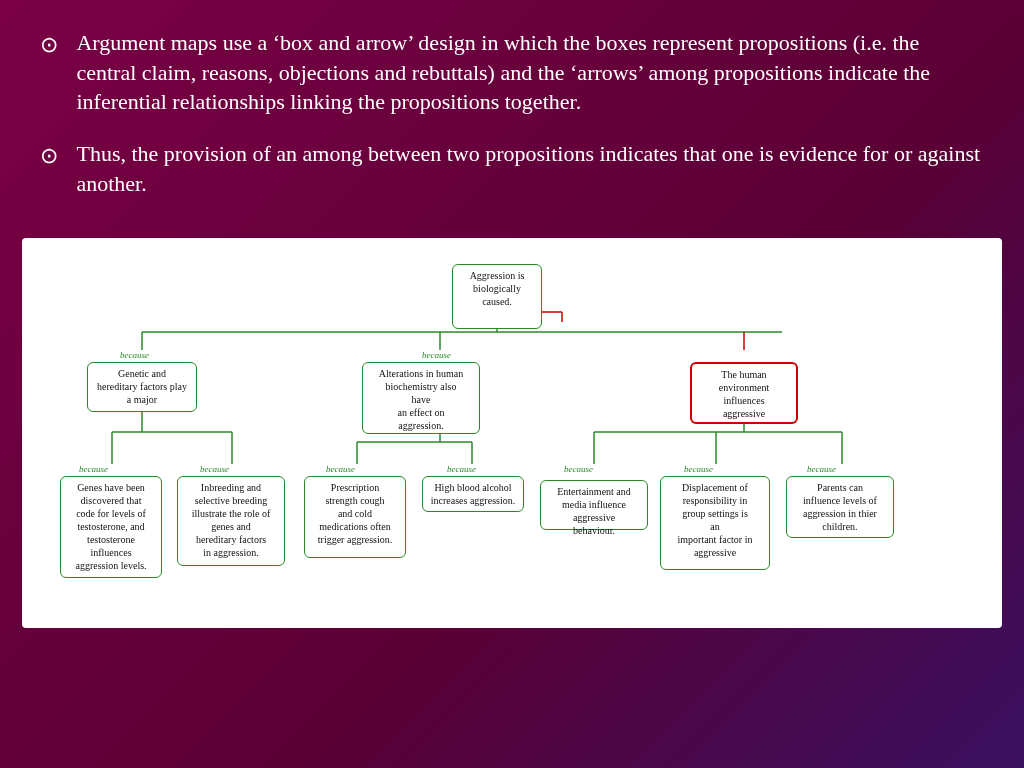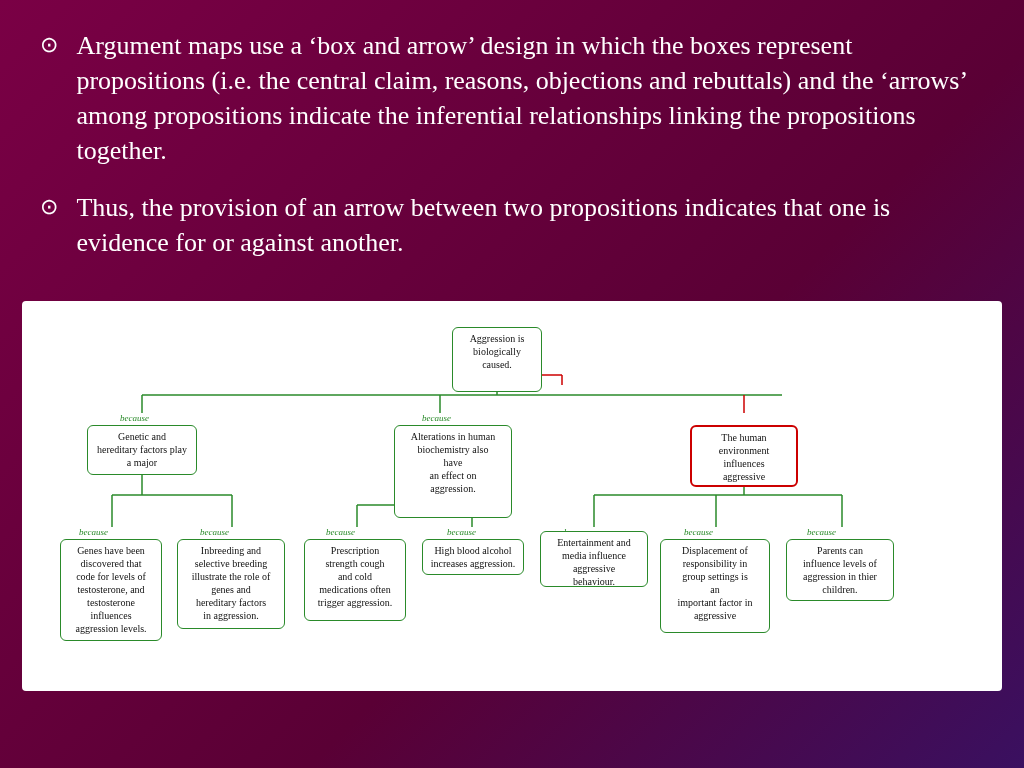--- a/index.html
+++ b/index.html
@@ -33,21 +33,21 @@
 
     .bullet-icon {
       margin-right: 18px;
       margin-top: 4px;
       flex-shrink: 0;
       font-size: 22px;
       color: white;
     }
 
     .bullet-text {
-      font-size: 26px;
+      font-size: 22px;
       line-height: 1.35;
       color: white;
     }
 
     .diagram-section {
       position: relative;
       z-index: 2;
       margin: 0 22px;
       background: white;
       border-radius: 4px;
@@ -105,21 +105,21 @@
 
 <div class="bg-main"></div>
 
 <div class="top-section">
   <div class="bullet-item">
     <span class="bullet-icon">⊙</span>
     <span class="bullet-text">Argument maps use a ‘box and arrow’ design in which the boxes represent propositions (i.e. the central claim, reasons, objections and rebuttals) and the ‘arrows’ among propositions indicate the inferential relationships linking the propositions together.</span>
   </div>
   <div class="bullet-item">
     <span class="bullet-icon">⊙</span>
-    <span class="bullet-text">Thus, the provision of an arrow between two propositions indicates that one is evidence for or against another.</span>
+    <span class="bullet-text">Thus, the provision of an among between two propositions indicates that one is evidence for or against another.</span>
   </div>
 </div>
 
 <div class="diagram-section">
   <div class="diagram-container">
 
     <svg class="diagram-svg">
 
       <line x1="465" y1="58" x2="465" y2="78" stroke="#2a8a2a" stroke-width="1.5"></line>
       <line x1="110" y1="78" x2="750" y2="78" stroke="#2a8a2a" stroke-width="1.5"></line>
@@ -152,21 +152,21 @@
     <div class="node-box" style="left:420px; top:10px; width:90px; height:65px;">
       Aggression is<br>biologically<br>caused.
     </div>
 
     <div class="label-small" style="left:88px; top:96px;">because</div>
     <div class="node-box" style="left:55px; top:108px; width:110px; height:50px;">
       Genetic and<br>hereditary factors play<br>a major
     </div>
 
     <div class="label-small" style="left:390px; top:96px;">because</div>
-    <div class="node-box" style="left:362px; top:108px; width:118px; height:93px;">
+    <div class="node-box" style="left:330px; top:108px; width:118px; height:72px;">
       Alterations in human<br>biochemistry also<br>have<br>an effect on<br>aggression.
     </div>
 
     <div class="label-small red-label" style="left:738px; top:96px;">but</div>
     <div class="node-box red-border" style="left:658px; top:108px; width:108px; height:62px;">
       The human<br>environment<br>influences<br>aggressive
     </div>
 
     <div class="label-small" style="left:47px; top:210px;">because</div>
     <div class="node-box" style="left:28px; top:222px; width:102px; height:102px;">
@@ -182,21 +182,21 @@
     <div class="node-box" style="left:272px; top:222px; width:102px; height:82px;border-radius:6px;">
       Prescription<br>strength cough<br>and cold<br>medications often<br>trigger aggression.
     </div>
 
     <div class="label-small" style="left:415px; top:210px;">because</div>
     <div class="node-box" style="left:390px; top:222px; width:102px; height:36px;">
       High blood alcohol<br>increases aggression.
     </div>
 
     <div class="label-small" style="left:532px; top:210px;">because</div>
-    <div class="node-box" style="left:508px; top:214px; width:108px; height:56px;">
+    <div class="node-box" style="left:508px; top:226px; width:108px; height:50px;">
       Entertainment and<br>media influence<br>aggressive<br>behaviour.
     </div>
 
     <div class="label-small" style="left:652px; top:210px;">because</div>
     <div class="node-box" style="left:628px; top:222px; width:110px; height:94px;">
       Displacement of<br>responsibility in<br>group settings is<br>an<br>important factor in<br>aggressive
     </div>
 
     <div class="label-small" style="left:775px; top:210px;">because</div>
     <div class="node-box" style="left:754px; top:222px; width:108px; height:62px;">

